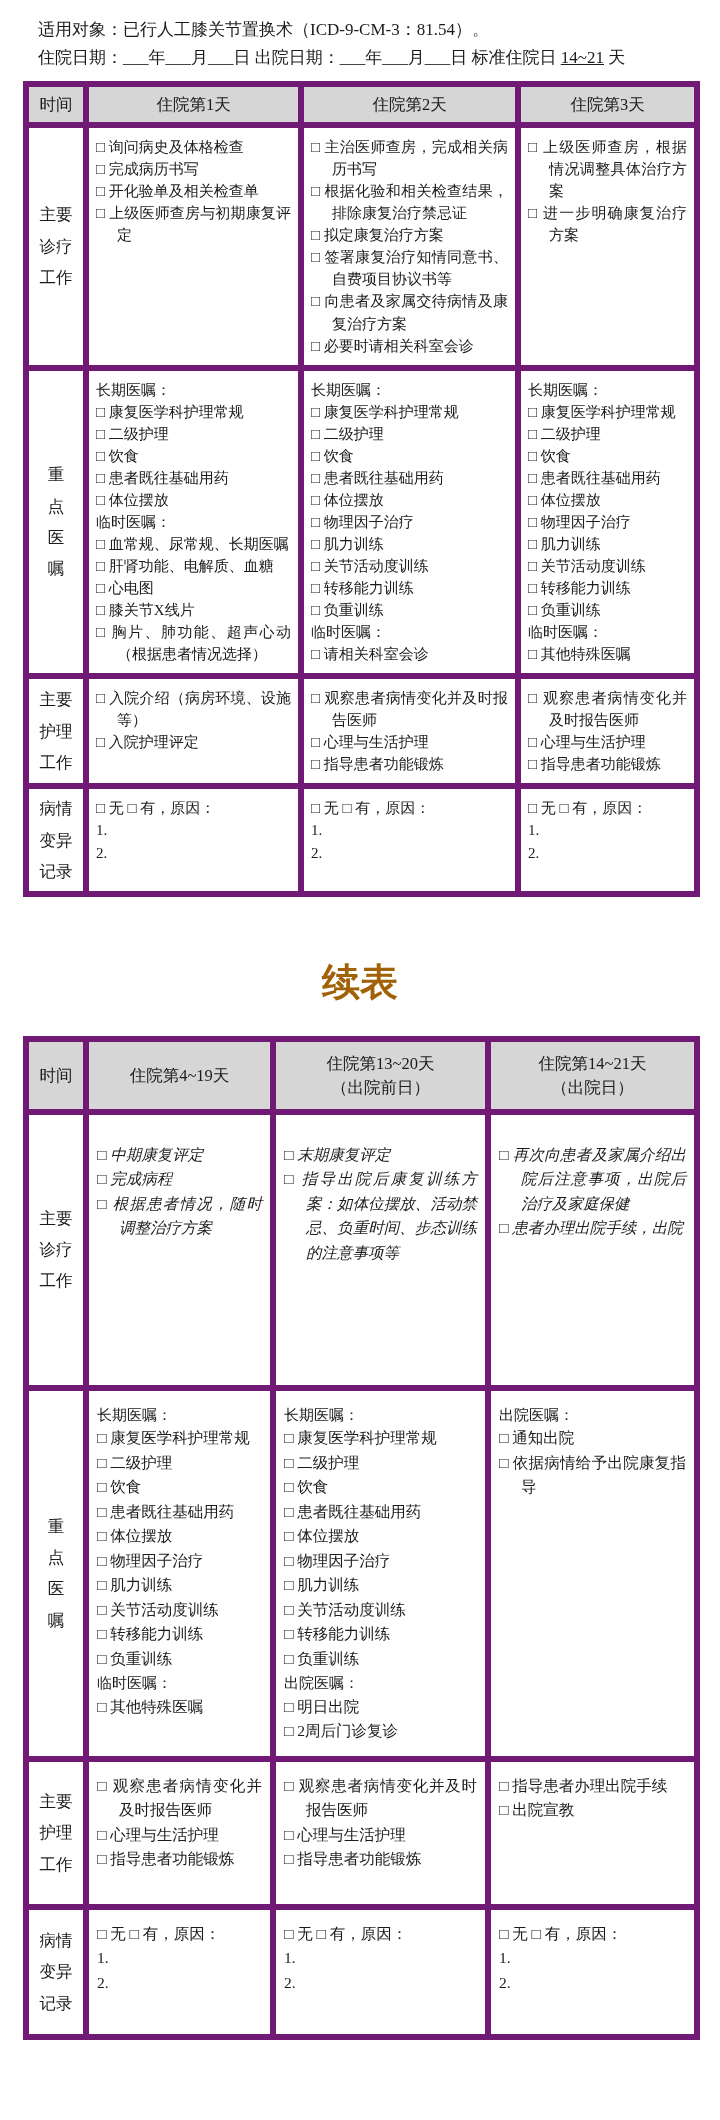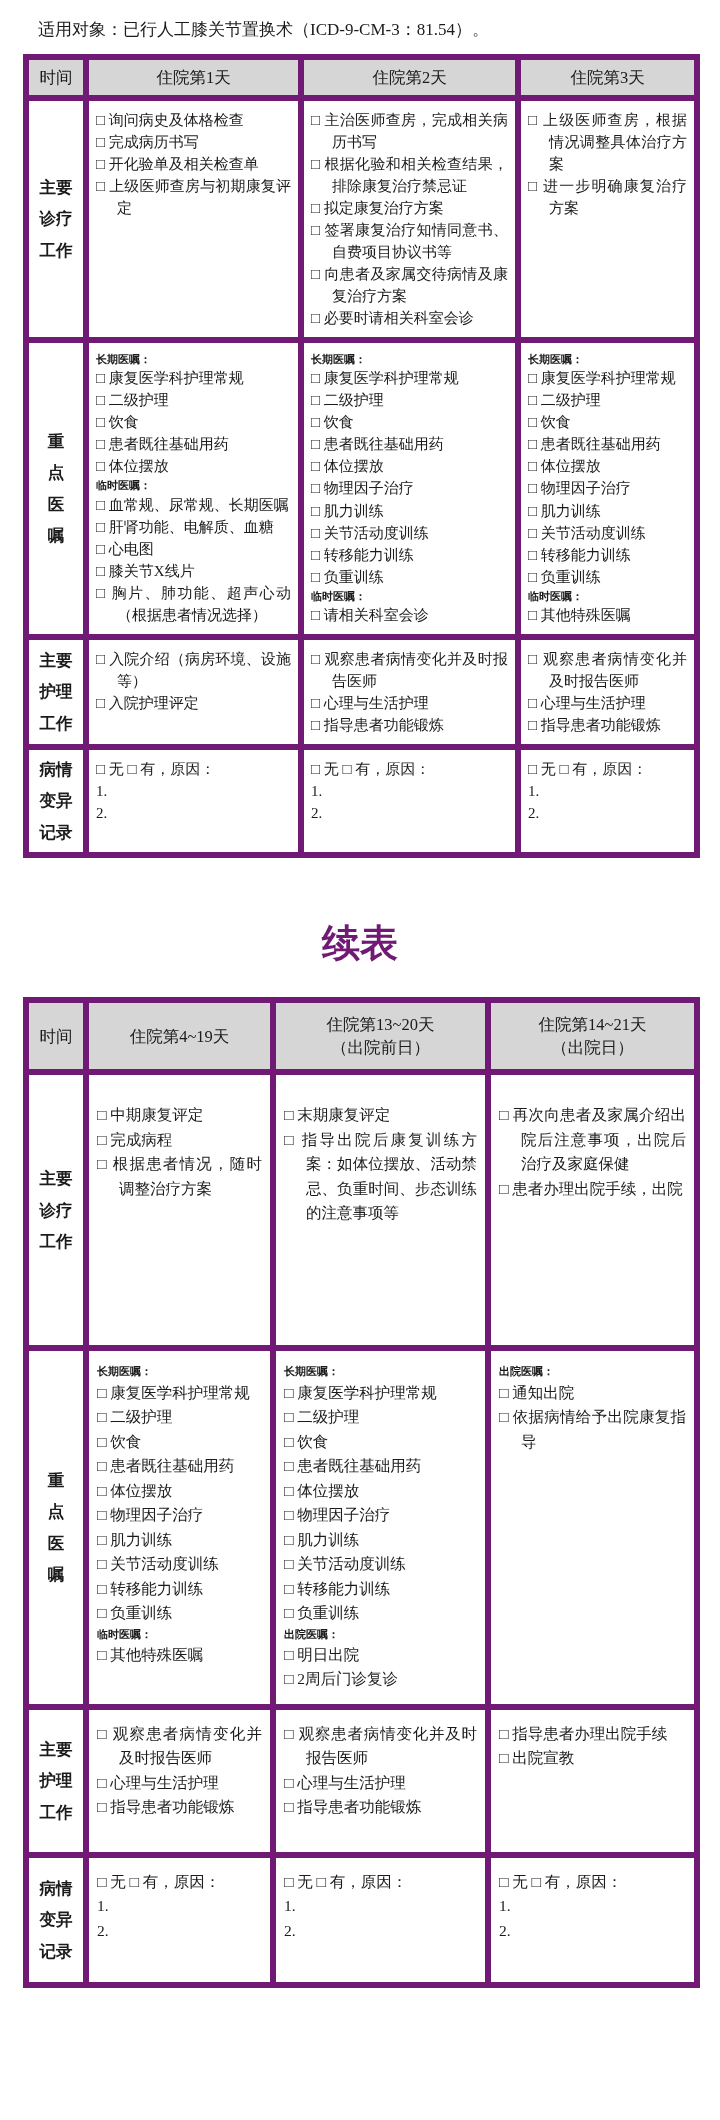--- a/index.html
+++ b/index.html
@@ -18,63 +18,64 @@
     width:677px;margin-left:23px;
     border:2px solid #3d3d3d;
   }
   .cp-table th,.cp-table td{border:6px solid #701a75;}
   .cp-table thead th{
     background:#d6d6d6;font-weight:normal;
     font-size:16.5px;line-height:1.4;padding:6px 2px;
     white-space:pre-line;
   }
   .label-cell{
-    text-align:center;font-weight:bold;font-size:16.5px;
+    text-align:center;font-weight:normal;font-size:16.5px;
     line-height:1.9;white-space:pre-line;padding:4px 1px;
     vertical-align:middle;background:#fff;margin-top:40px;
   }
   .content-cell{
     vertical-align:top;padding:8px 7px;
     font-size:15px;line-height:1.47;
     text-align:justify;
   }
   .item{margin:0;}
   .item-cb{padding-left:21px;text-indent:-21px;}
   .item-bold{
     font-family:"Liberation Sans","DejaVu Sans",sans-serif;
-    font-weight:700;font-size:11px;
+    font-weight:400;font-size:15px;
   }
   
   .t1 tbody tr:nth-child(4) td{height:76px;}
   .t1 .row-sign td{height:62px;}
   
   .cont-title{
     margin:60px 0 28px 0;text-align:center;
     font-family:"Liberation Sans","DejaVu Sans",sans-serif;
-    font-weight:700;font-size:38px;color:#701a75;
+    font-weight:700;font-size:38px;color:#a16207;
   }
   
   .t2 .content-cell{padding:12px 8px;font-size:15.5px;line-height:1.58;}
   .t2 .item-cb{padding-left:22px;text-indent:-22px;}
-  .t2 tbody tr:nth-child(1) td{height:230px;}
+  .t2 tbody tr:nth-child(1) td{height:230px;font-style:italic;}
   .t2 tbody tr:nth-child(1) .content-cell{padding-top:28px;}
   .t2 tbody tr:nth-child(3) td{height:118px;}
   .t2 tbody tr:nth-child(4) td{height:100px;}
   .t2 thead th{padding:10px 2px;}
   
   .t1 .col-label{width:60px;} .t1 .col-a{width:215px;} .t1 .col-b{width:217px;}
   .t2 .col-label{width:60px;} .t2 .col-a{width:187px;} .t2 .col-b{width:215px;}
 </style>
 </head>
 <body>
 
 <div class="page">
 
   <div class="intro">
     <div>适用对象：已行人工膝关节置换术（ICD-9-CM-3：81.54）。</div>
+    <div><span>住院日期：___年___月___日   出院日期：___年___月___日   标准住院日 </span><span class="u">14~21</span><span> 天</span></div>
   </div>
 
   <table class="cp-table t1">
       <colgroup>
         <col class="col-label">
         <col class="col-a">
         <col class="col-b">
         <col class="col-c">
       </colgroup>
       <thead>

